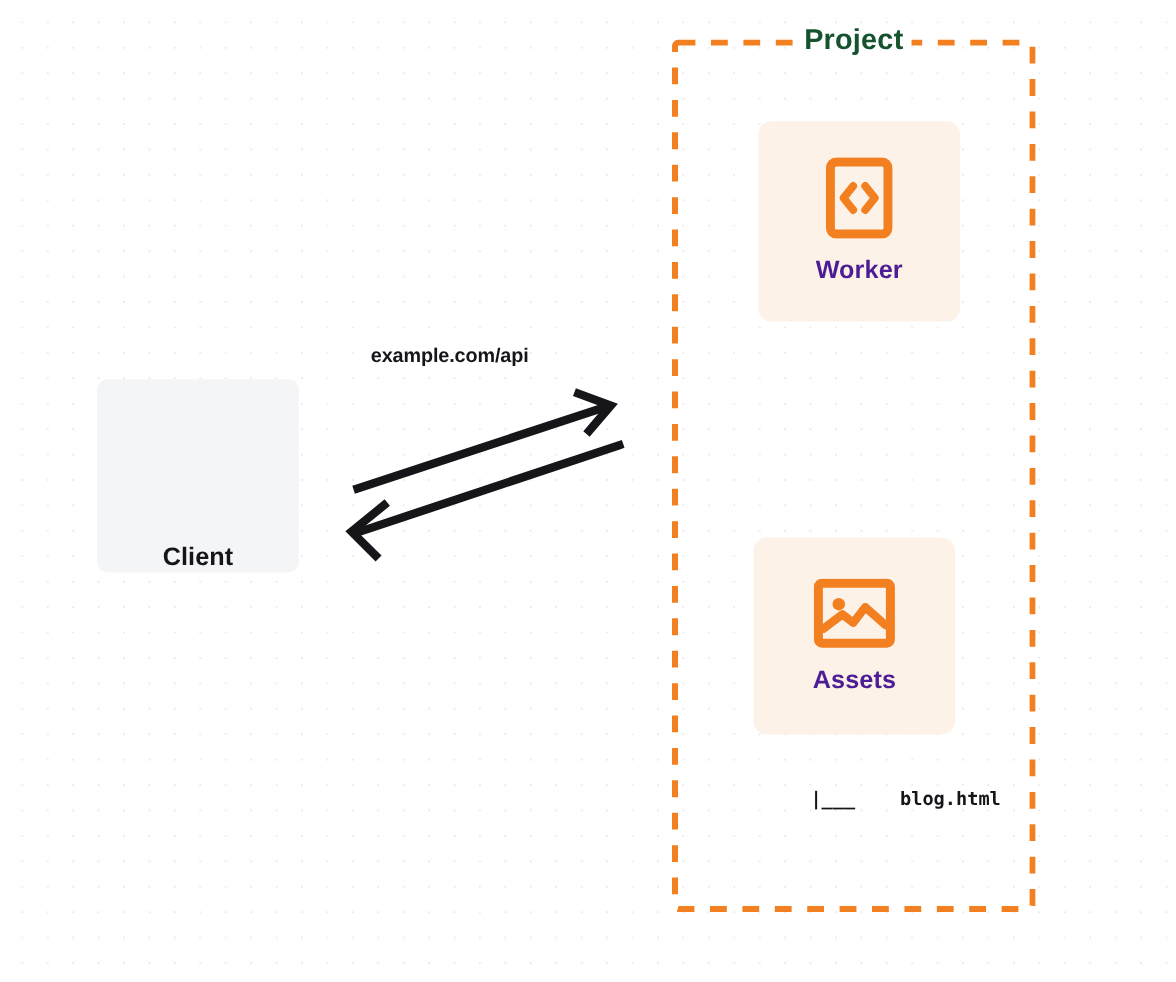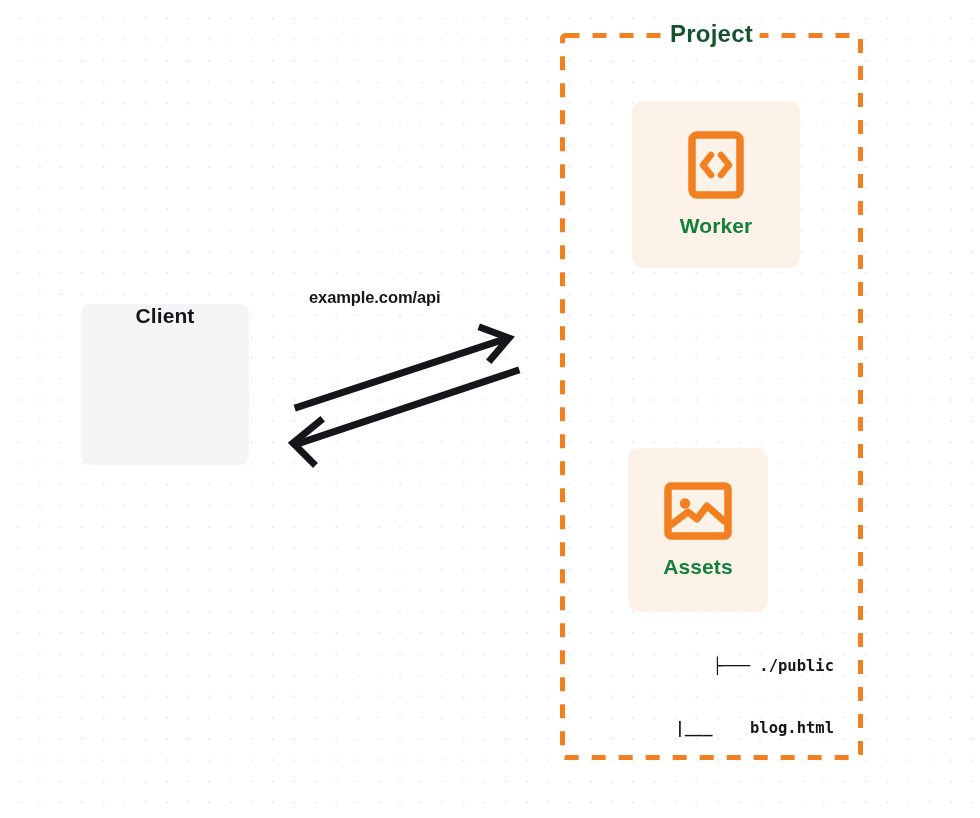--- a/index.html
+++ b/index.html
@@ -19,27 +19,27 @@
     background-color: #ffffff;
     background-image: radial-gradient(circle, #ececed 1.15px, transparent 1.25px);
     background-size: 21.2px 21.2px;
     background-position: 8px 8px;
   }
 
   
   #client-box {
     position: absolute;
     left: 81px;
-    top: 304px;
+    top: 316px;
     width: 168px;
     height: 161px;
     background: #f4f5f6;
     border-radius: 9px;
     display: flex;
-    align-items: flex-start;
+    align-items: flex-end;
     justify-content: center;
   }
   #client-box .box-label {
     font-size: 21px;
     font-weight: bold;
     color: #16161a;
     letter-spacing: .1px;
   }
 
   
@@ -104,31 +104,31 @@
   }
   #worker-card {
     left: 72px;
     top: 68px;
     width: 168px;
     height: 167px;
   }
   #assets-card {
     left: 68px;
     top: 415px;
-    width: 140px;
+    width: 168px;
     height: 164px;
   }
   .service-card .card-icon {
     line-height: 0;
     margin-bottom: 15px;
   }
   .service-card .card-label {
     font-size: 21px;
     font-weight: bold;
-    color: #15803d;
+    color: #4c1d95;
     letter-spacing: .1px;
   }
 
   
   #file-tree {
     position: absolute;
     left: 30px;
     top: 582px;
     width: 244px;
     font-family: "DejaVu Sans Mono", monospace;
@@ -189,19 +189,18 @@
         <svg width="68" height="58" viewBox="0 0 68 58" fill="none">
           <rect x="4" y="4" width="60" height="50" rx="3" ry="3" stroke="#f38020" stroke-width="7.5" fill="none"></rect>
           <circle cx="21" cy="21.5" r="5.2" fill="#f38020"></circle>
           <path d="M8 42 L24 30 L33 37 L43 24 L60 39" stroke="#f38020" stroke-width="7" stroke-linecap="round" stroke-linejoin="round" fill="none"></path>
         </svg>
       </span>
       <span class="card-label">Assets</span>
     </div>
 
     <div id="file-tree">
-      <span class="tree-row">├─── ./public</span>
       <span class="tree-row">   |___    blog.html</span>
       
     </div>
 
   </div>
 </div>
 
 </body></html>

